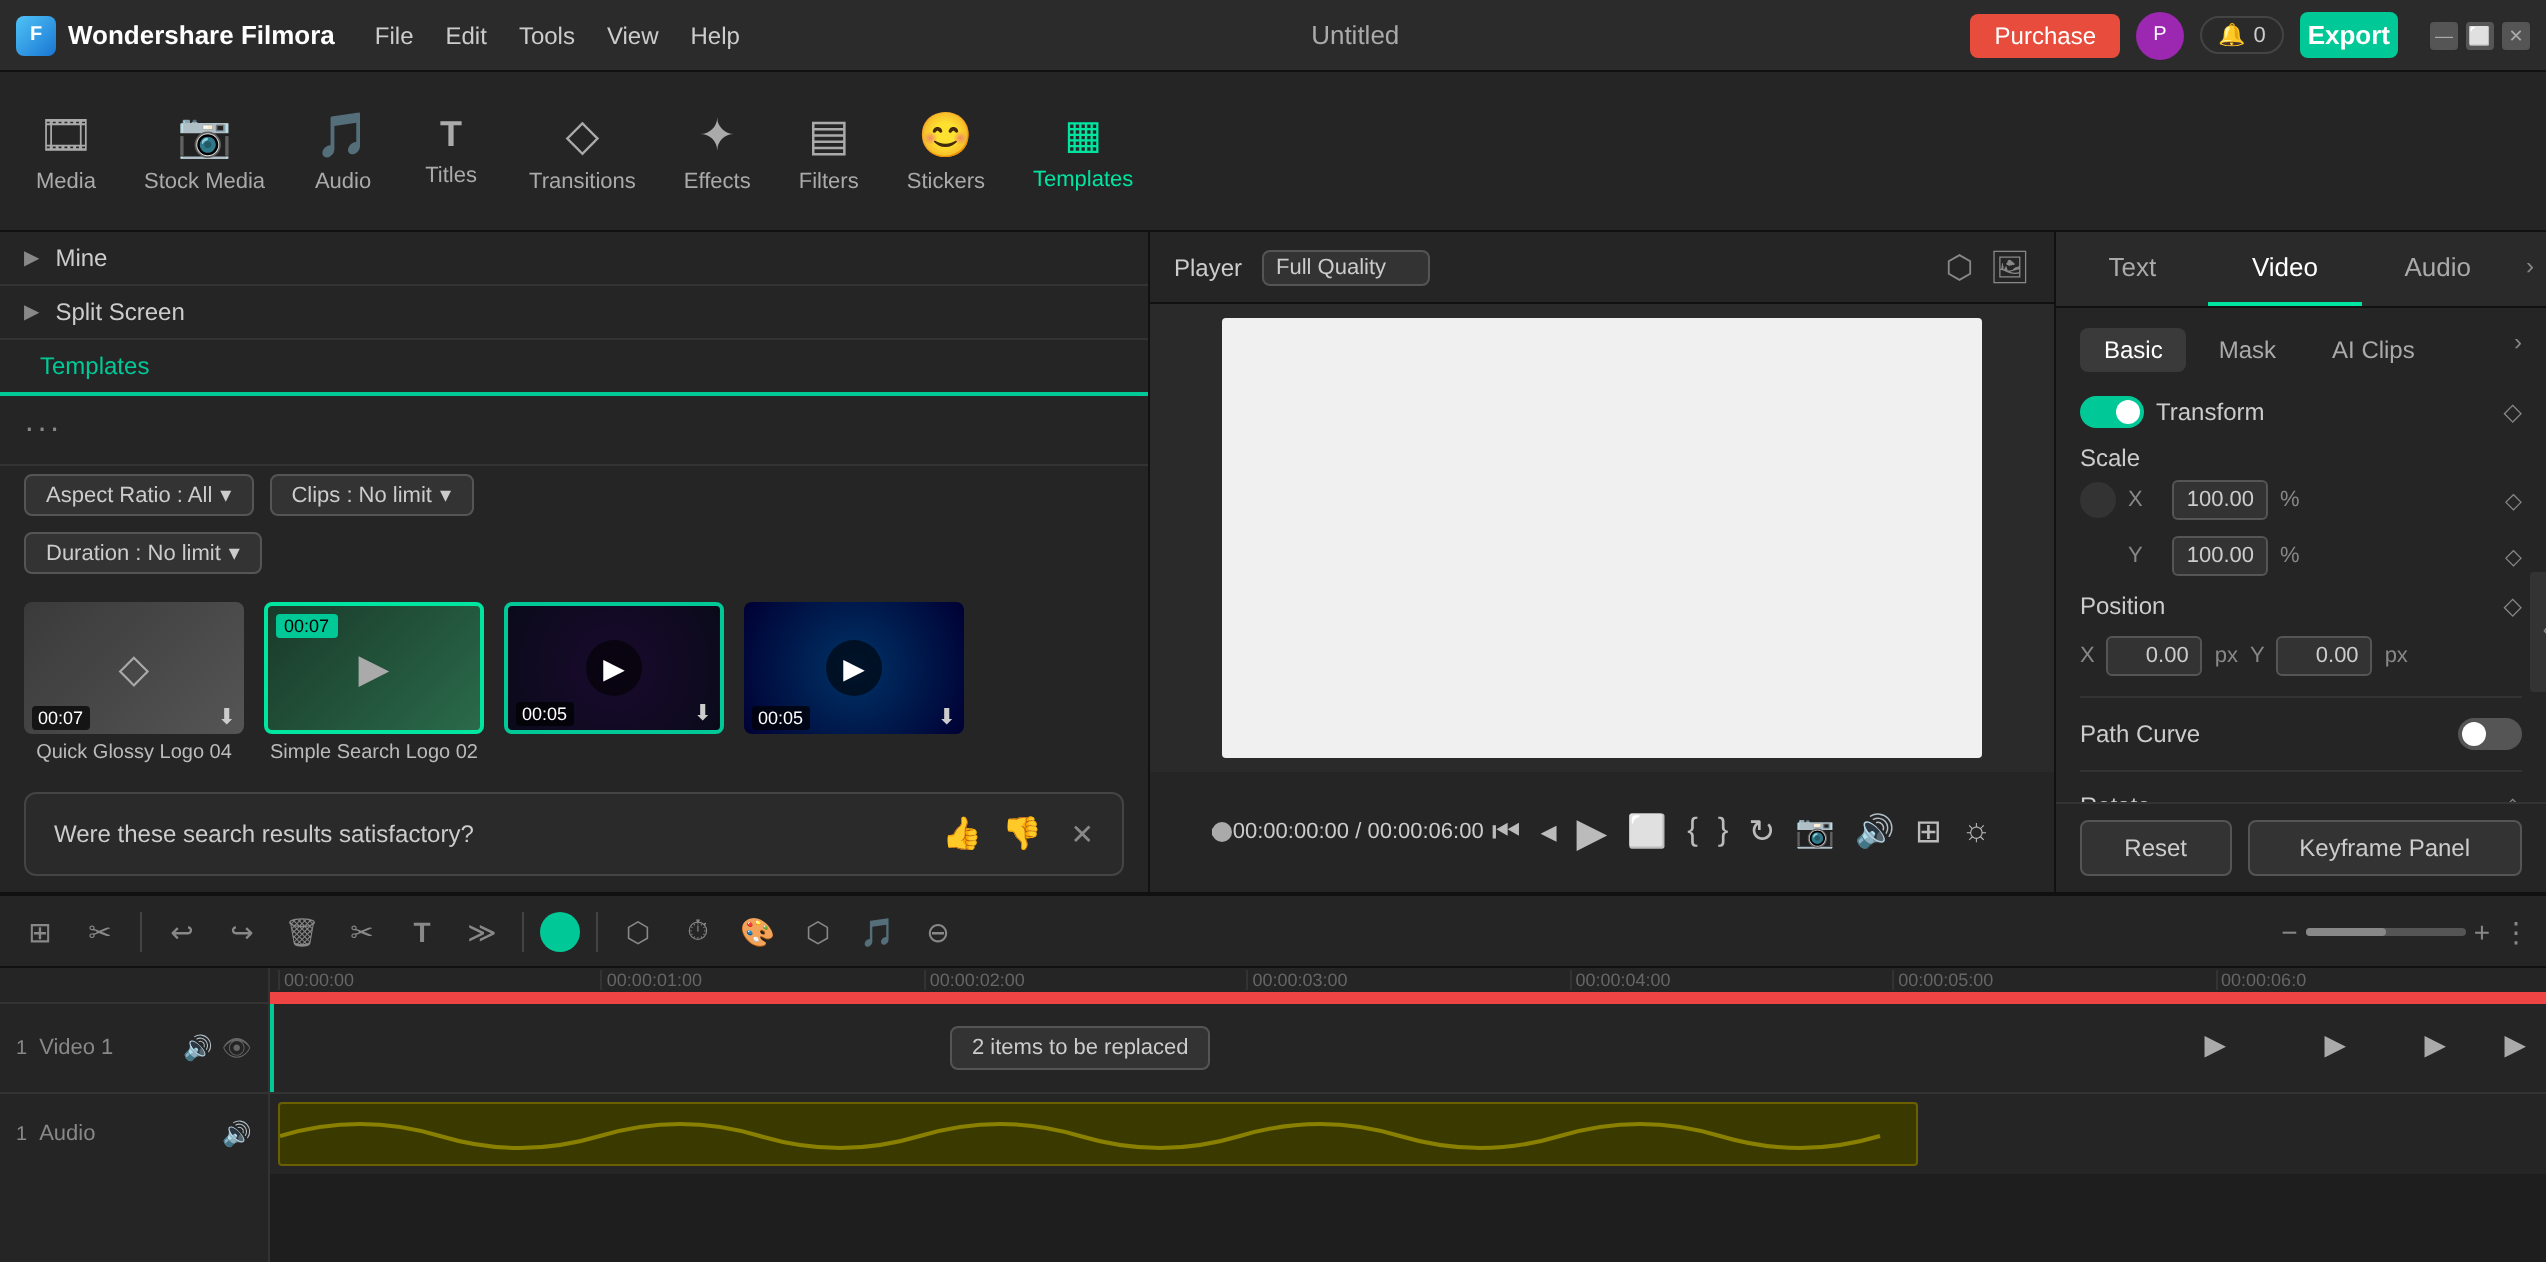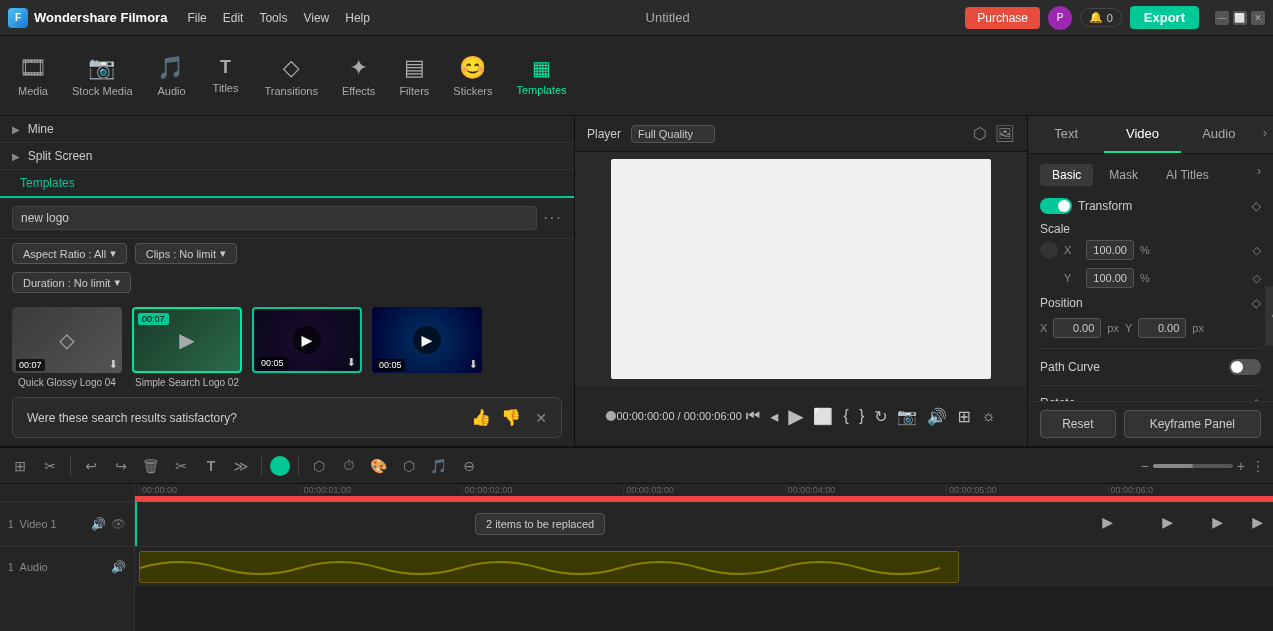--- a/index.html
+++ b/index.html
@@ -9,21 +9,21 @@
     .titlebar { height: 36px; background: #2b2b2b; display: flex; align-items: center; padding: 0 8px; gap: 8px; border-bottom: 1px solid #111; flex-shrink: 0; }
     .app-logo { display: flex; align-items: center; gap: 6px; color: #fff; font-weight: bold; font-size: 13px; }
     .app-logo-icon { width: 20px; height: 20px; background: linear-gradient(135deg, #4fc3f7, #1976d2); border-radius: 4px; display: flex; align-items: center; justify-content: center; color: #fff; font-size: 10px; }
     .menu-items { display: flex; gap: 16px; margin-left: 12px; }
     .menu-item { color: #ccc; cursor: pointer; font-size: 12px; }
     .title-center { flex: 1; text-align: center; color: #aaa; font-size: 13px; }
     .titlebar-right { display: flex; align-items: center; gap: 8px; }
     .purchase-btn { background: #e74c3c; color: #fff; border: none; padding: 4px 12px; border-radius: 4px; cursor: pointer; font-size: 12px; }
     .profile-btn { width: 24px; height: 24px; background: #9c27b0; border-radius: 50%; display: flex; align-items: center; justify-content: center; color: #fff; font-size: 10px; }
     .credit-badge { background: #2a2a2a; border: 1px solid #444; border-radius: 12px; padding: 2px 8px; display: flex; align-items: center; gap: 4px; color: #ccc; font-size: 11px; }
-    .export-btn { background: #00c896; color: #fff; border: none; padding: 4px 14px; border-radius: 4px; cursor: pointer; font-size: 13px; font-weight: bold; }
+    .export-btn { background: #00c896; color: #fff; border: none; padding: 4px 4px; border-radius: 4px; cursor: pointer; font-size: 13px; font-weight: bold; }
     .win-controls { display: flex; gap: 4px; margin-left: 8px; }
     .win-btn { width: 14px; height: 14px; border-radius: 2px; background: #555; cursor: pointer; display: flex; align-items: center; justify-content: center; font-size: 9px; color: #aaa; }
 
     
     .toolbar { height: 80px; background: #252525; display: flex; align-items: center; padding: 0 8px; gap: 4px; border-bottom: 1px solid #111; flex-shrink: 0; }
     .tool-item { display: flex; flex-direction: column; align-items: center; gap: 4px; padding: 6px 10px; cursor: pointer; border-radius: 4px; color: #aaa; min-width: 50px; }
     .tool-item.active { color: #00e5a0; }
     .tool-icon { font-size: 22px; }
     .tool-label { font-size: 11px; }
 
@@ -231,21 +231,20 @@
       </div>
       <div class="category-row">
         <span class="category-arrow">▶</span>
         <span class="category-label">Split Screen</span>
       </div>
       <div class="category-row" style="border-bottom: 2px solid #00c896; padding-left: 20px;">
         <span class="category-label" style="color:#00c896;">Templates</span>
       </div>
 
       <div class="search-area">
-        <input class="search-input" type="text" value="new logo" style="">
         <span class="search-dots">···</span>
       </div>
 
       <div class="filter-row">
         <button class="filter-btn">
           <span>Aspect Ratio : All</span>
           <span>▾</span>
         </button>
         <button class="filter-btn">
           <span>Clips : No limit</span>
@@ -356,21 +355,21 @@
     <div class="right-tabs">
       <div class="right-tab">Text</div>
       <div class="right-tab active">Video</div>
       <div class="right-tab">Audio</div>
       <div class="right-tab-arrow">›</div>
     </div>
     <div class="right-content">
       <div class="sub-tabs">
         <div class="sub-tab active">Basic</div>
         <div class="sub-tab">Mask</div>
-        <div class="sub-tab">AI Titles</div>
+        <div class="sub-tab">AI Clips</div>
         <span style="color:#888;margin-left:auto;cursor:pointer;">›</span>
       </div>
 
       <div class="section-row">
         <div class="toggle">
           <div class="toggle-dot"></div>
         </div>
         <span class="section-label" style="margin-left:6px;">Transform</span>
         <span class="diamond-icon" style="margin-left:auto;">◇</span>
       </div>

